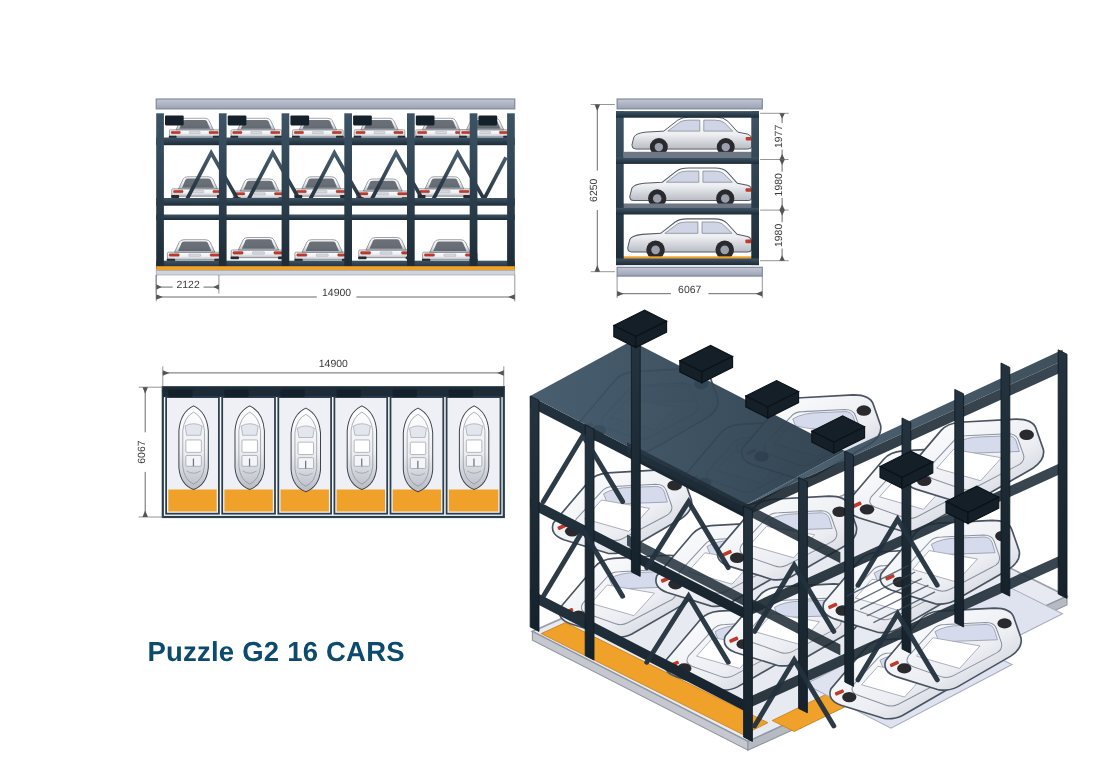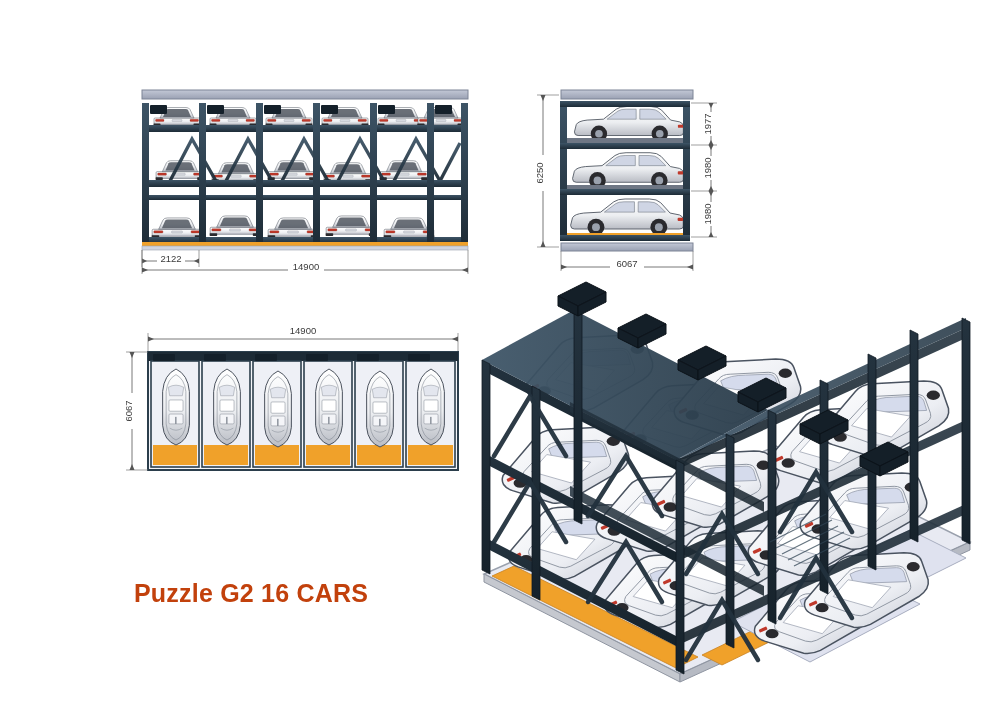--- a/index.html
+++ b/index.html
@@ -10,21 +10,21 @@
     overflow:hidden;position:relative;
   }
   #sheet{position:absolute;left:0;top:0;width:1000px;height:708px;margin-top:19px;}
   .view{position:absolute;}
   #front-view{left:130px;top:62px;width:350px;height:195px;}
   #side-view{left:515px;top:62px;width:235px;height:195px;}
   #plan-view{left:118px;top:300px;width:350px;height:185px;}
   #iso-view{left:470px;top:255px;width:520px;height:420px;}
   #title-block{
     position:absolute;left:134px;top:560px;
-    font-size:25px;font-weight:bold;color:#c2410c;
+    font-size:25px;font-weight:bold;color:#0c4a6e;
     letter-spacing:0.2px;white-space:nowrap;
   }
   svg{display:block;overflow:visible;}
   .dimtext{
     font-family:"Liberation Sans","DejaVu Sans",sans-serif;
     font-size:9.5px;fill:#3a3a3a;
   }
 </style>
 </head>
 <body>

